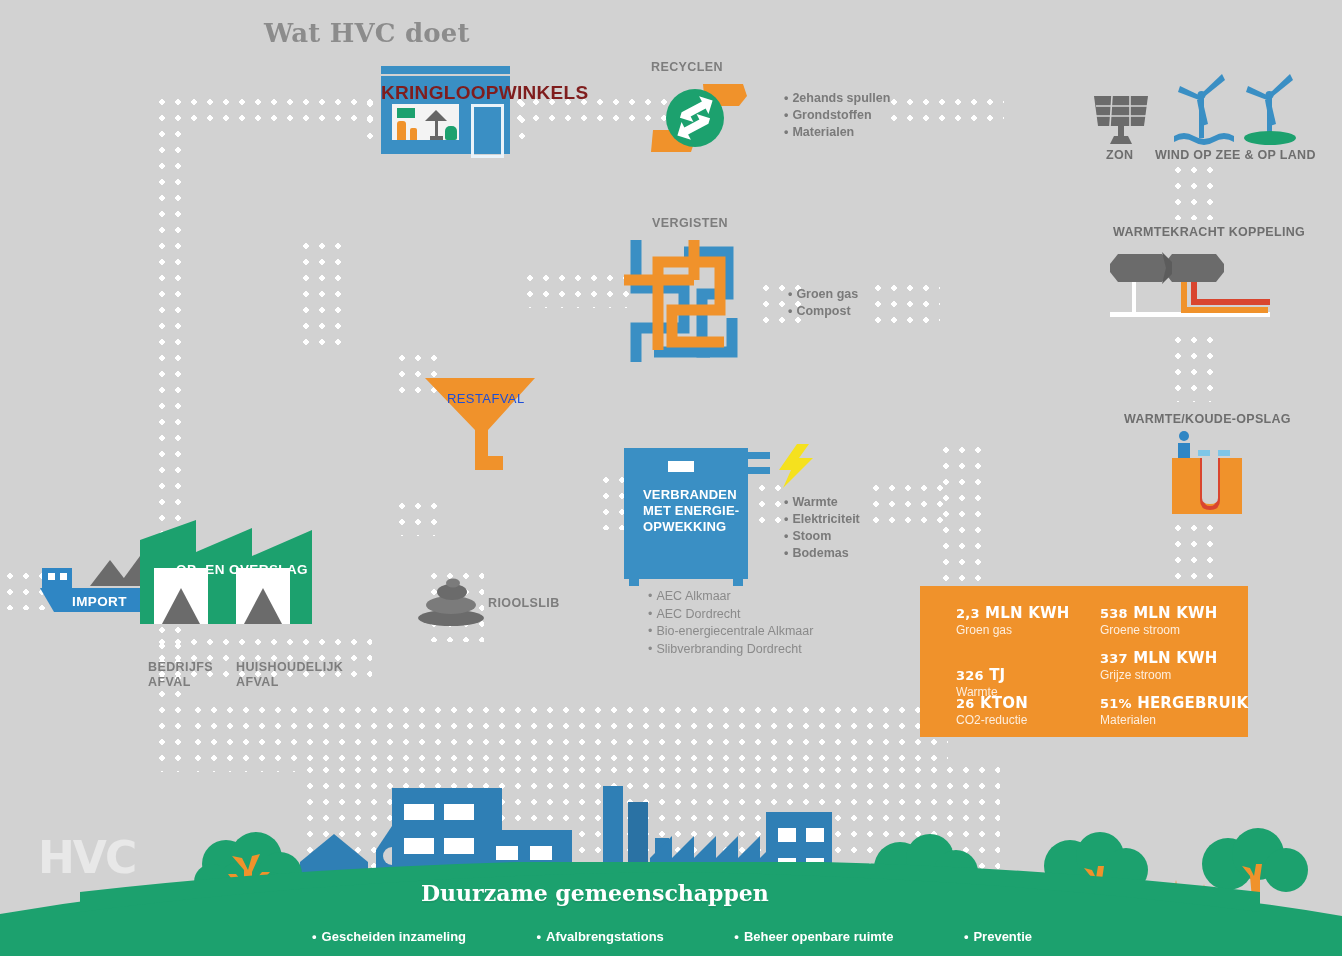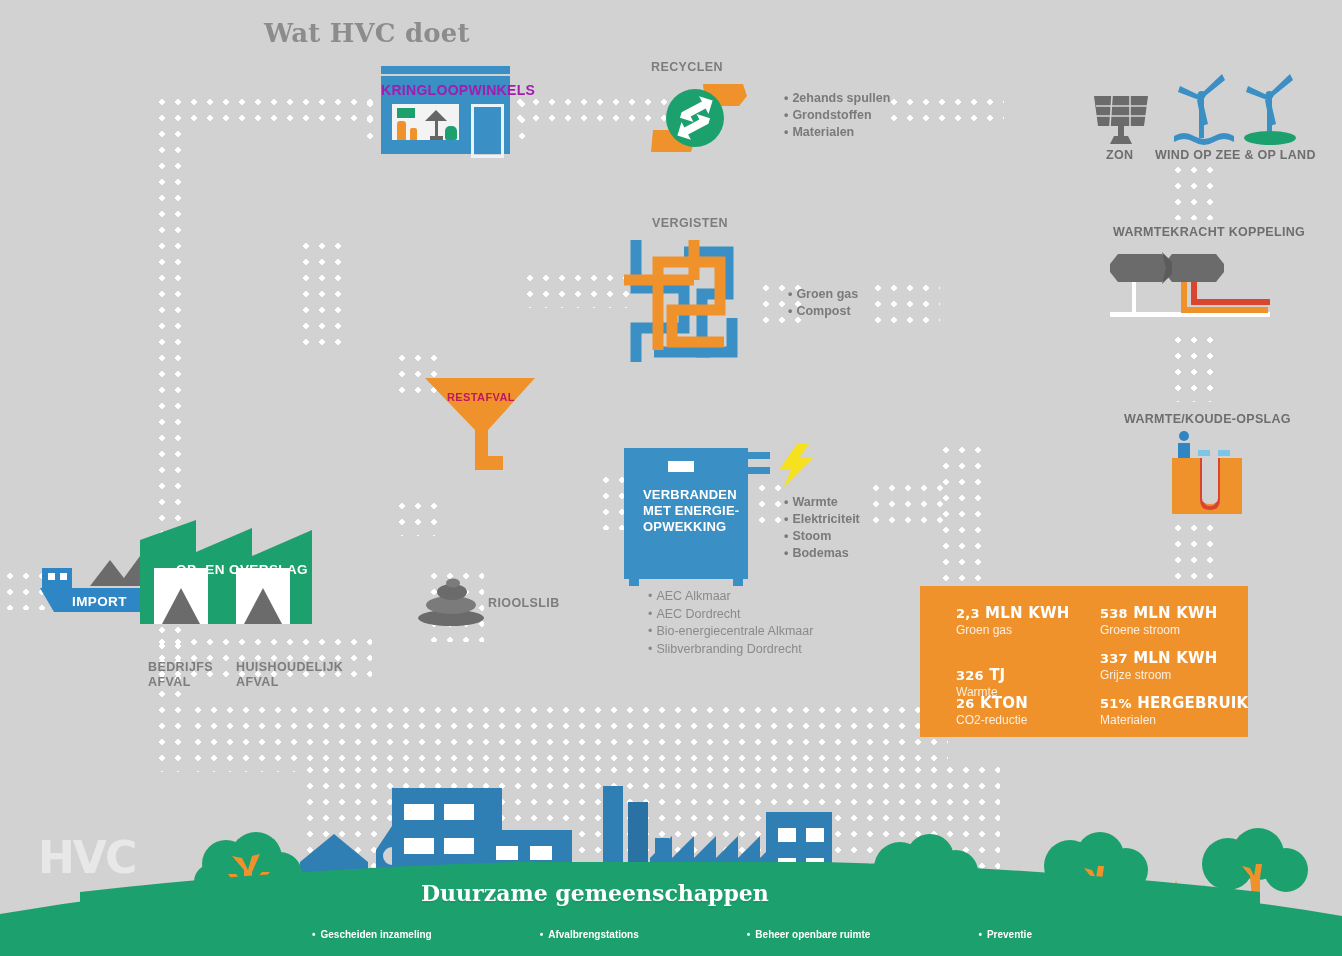--- a/index.html
+++ b/index.html
@@ -33,38 +33,38 @@
     font-size:12.5px;font-weight:bold;color:#6e6e6e;letter-spacing:.3px;
   }
   .bullets{font-size:12.5px;color:#7a7a7a;line-height:17px;font-weight:bold;}
   .bullets-light{font-size:12.5px;color:#8a8a8a;line-height:17.5px;font-weight:normal;}
   .bullets div::before{content:"\2022";margin-right:4px;}
   .bullets-light div::before{content:"\2022";margin-right:4px;}
 
   
   .shop{background:#3a8fc4;}
   .shop-label{
-    color:#a21caf;font-weight:bold;font-size:14px;letter-spacing:.3px;text-align:center;
+    color:#7f1d1d;font-weight:bold;font-size:19px;letter-spacing:.3px;text-align:center;
   }
   .shop-window{background:#f3f3f3;}
   .shop-door{border:3px solid #eaf3f9;}
 
   
   
   .node{
     background:#3a8fc4;border-radius:11px;color:#fff;font-weight:bold;
     font-size:12.5px;letter-spacing:.4px;display:flex;align-items:center;justify-content:center;
     text-align:center;
   }
   .spoke{background:#3a8fc4;position:absolute;transform-origin:0 50%;height:19px;border-radius:2px;}
   .hub{background:#fff;border-radius:50%;}
 
   
   .funnel-label{
-    color:#be185d;font-weight:bold;font-size:11px;letter-spacing:.4px;
+    color:#1d4ed8;font-weight:normal;font-size:13px;letter-spacing:.4px;
   }
 
   
   .burn{background:#3a8fc4;}
   .burn-label{color:#fff;font-weight:bold;font-size:13px;line-height:16px;letter-spacing:.2px;}
 
   
   .fact-label{color:#fff;font-weight:bold;font-size:13.5px;letter-spacing:.4px;}
   .import-label{color:#fff;font-weight:bold;font-size:13.5px;letter-spacing:.4px;}
 
@@ -75,21 +75,21 @@
     font-family:"DejaVu Sans",sans-serif;
   }
   .stat-num .big{font-size:13px;}
   .stat-sub{color:#fdeede;font-size:12px;margin-top:1px;}
 
   
   .banner-title{
     font-family:"DejaVu Serif",serif;font-weight:bold;font-size:22px;color:#fff;
     text-shadow:0 2px 0 rgba(0,0,0,.06);
   }
-  .banner-item{color:#fff;font-size:10px;font-weight:bold;}
+  .banner-item{color:#fff;font-size:13px;font-weight:bold;}
   .banner-item::before{content:"\2022";margin-right:5px;}
 
   .logo{color:#e8e8e8;font-weight:bold;font-size:44px;letter-spacing:-2px;
         font-family:"DejaVu Sans",sans-serif;}
 </style>
 </head>
 <body>
 
 <div id="stage">
 

